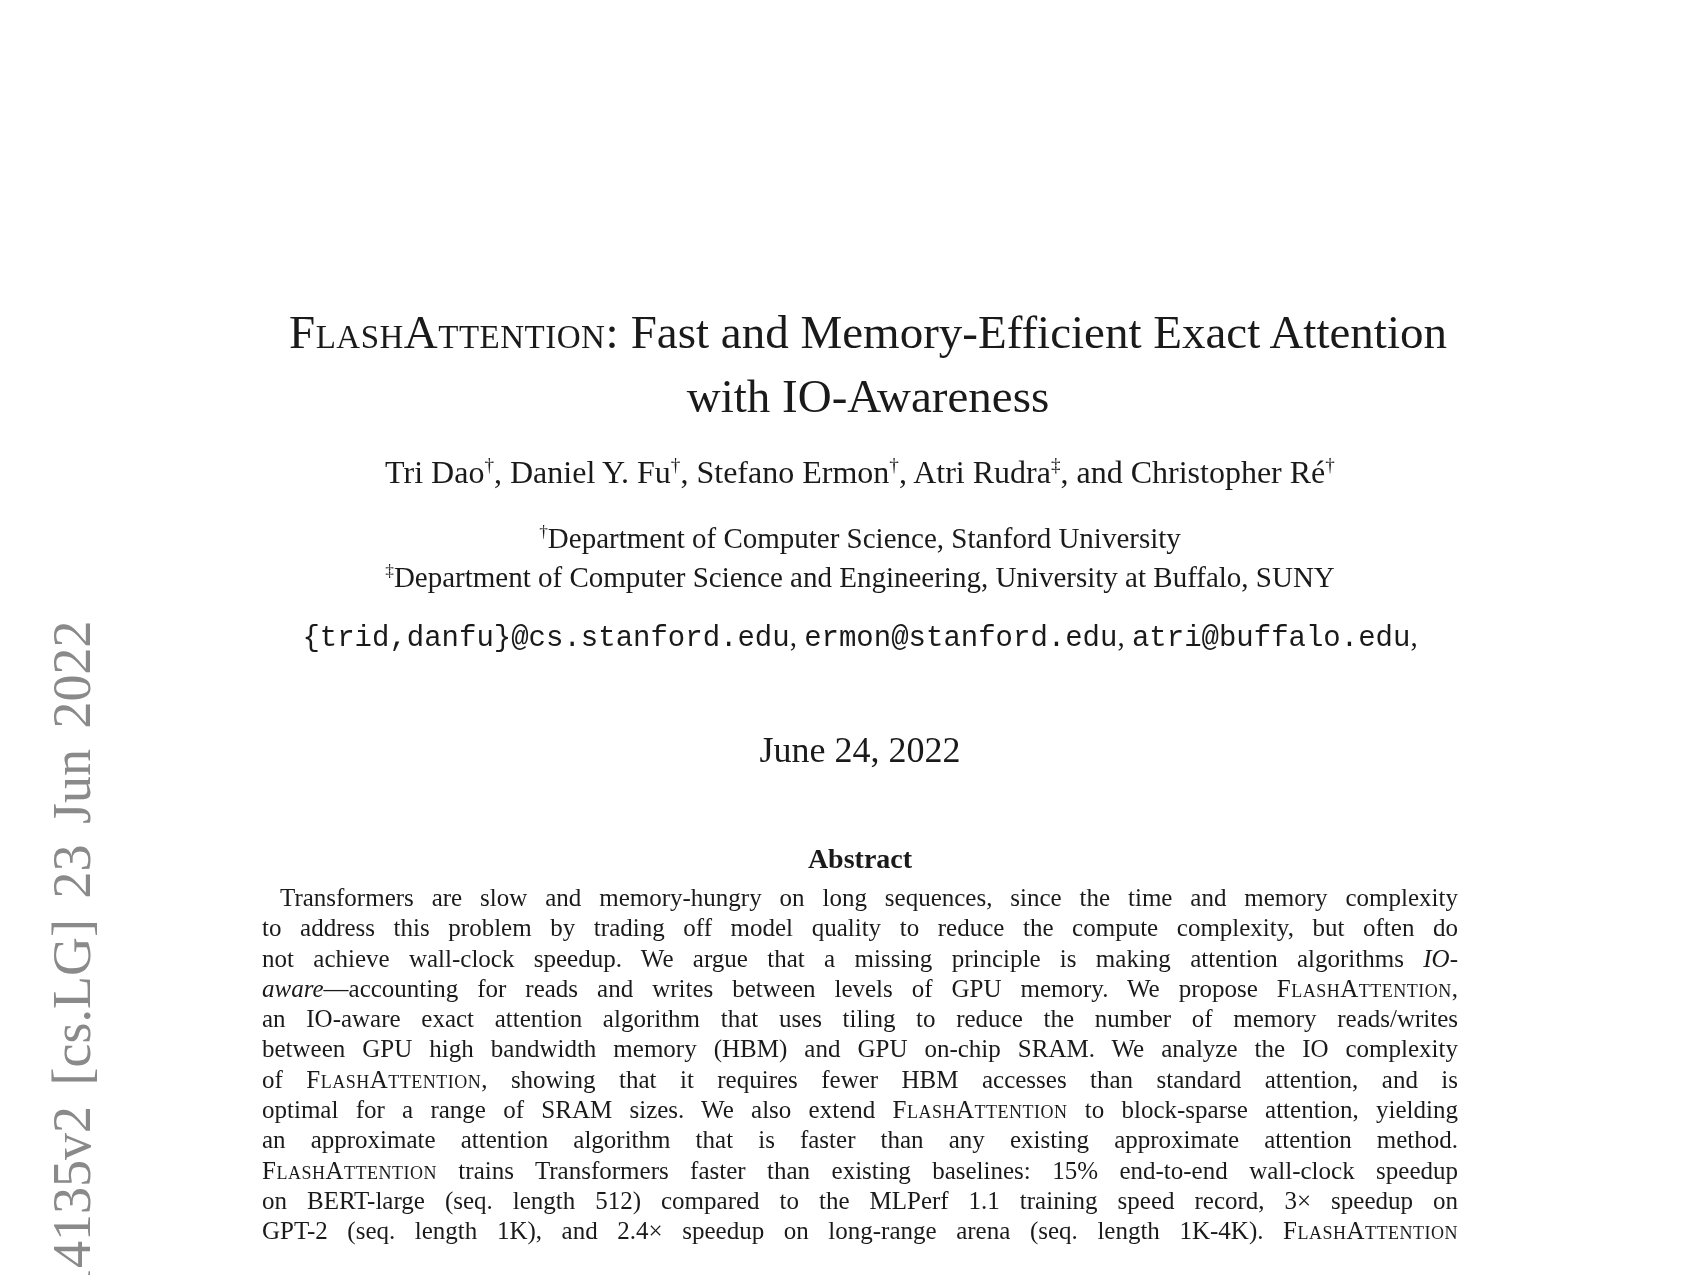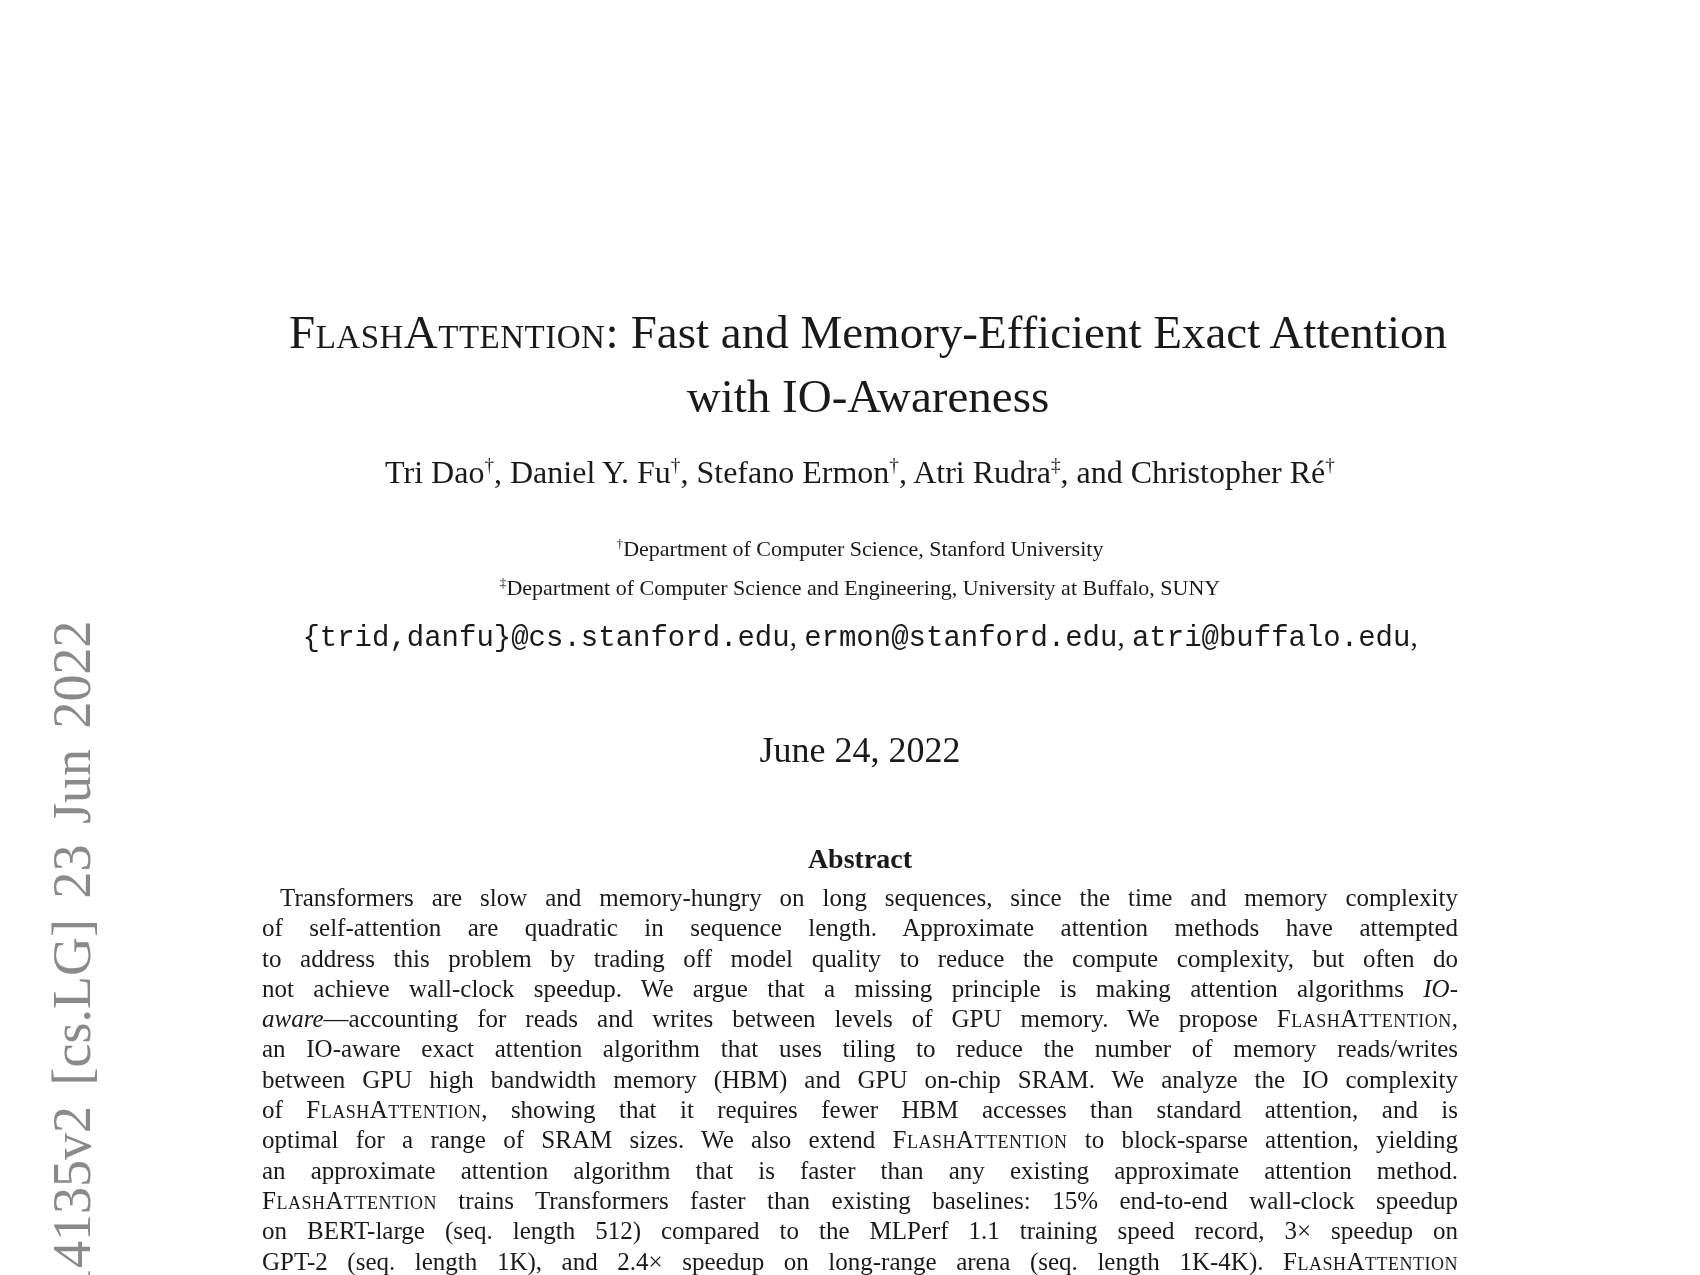--- a/index.html
+++ b/index.html
@@ -50,23 +50,22 @@
   .i  { font-style: italic; }
   .sup { vertical-align: super; font-size: 60%; line-height: 0; }
   .mono { font-family: "Liberation Mono", monospace; }
   .authors {
     top: 452px;
     font-size: 32px;
     line-height: 40px;
   }
   .affils {
     top: 519px;
-    font-size: 22px;
+    font-size: 29px;
     line-height: 39px;
-    margin-top: 10px;
   }
   .emails {
     top: 620px;
     font-size: 29px;
     line-height: 32px;
   }
   .date {
     top: 731px;
     font-size: 36px;
     line-height: 38px;
@@ -118,21 +117,20 @@
     <div class="block emails">
       <div><span class="mono">{trid,danfu}@cs.stanford.edu</span><span>, </span><span class="mono">ermon@stanford.edu</span><span>, </span><span class="mono">atri@buffalo.edu</span><span>,</span></div>
     </div>
 
     <div class="block date">June 24, 2022</div>
 
     <div class="block abs-heading">Abstract</div>
 
     <div class="abstract">
         <div class="abs-line indent"><span>Transformers are slow and memory-hungry on long sequences, since the time and memory complexity</span></div>
-        <div class="abs-line"><span>of self-attention are quadratic in sequence length. Approximate attention methods have attempted</span></div>
         <div class="abs-line"><span>to address this problem by trading off model quality to reduce the compute complexity, but often do</span></div>
         <div class="abs-line"><span>not achieve wall-clock speedup. We argue that a missing principle is making attention algorithms </span><span class="i">IO-</span></div>
         <div class="abs-line"><span class="i">aware</span><span>—accounting for reads and writes between levels of GPU memory. We propose </span><span class="sc">FlashAttention</span><span>,</span></div>
         <div class="abs-line"><span>an IO-aware exact attention algorithm that uses tiling to reduce the number of memory reads/writes</span></div>
         <div class="abs-line"><span>between GPU high bandwidth memory (HBM) and GPU on-chip SRAM. We analyze the IO complexity</span></div>
         <div class="abs-line"><span>of </span><span class="sc">FlashAttention</span><span>, showing that it requires fewer HBM accesses than standard attention, and is</span></div>
         <div class="abs-line"><span>optimal for a range of SRAM sizes. We also extend </span><span class="sc">FlashAttention</span><span> to block-sparse attention, yielding</span></div>
         <div class="abs-line"><span>an approximate attention algorithm that is faster than any existing approximate attention method.</span></div>
         <div class="abs-line"><span class="sc">FlashAttention</span><span> trains Transformers faster than existing baselines: 15% end-to-end wall-clock speedup</span></div>
         <div class="abs-line"><span>on BERT-large (seq. length 512) compared to the MLPerf 1.1 training speed record, 3× speedup on</span></div>

